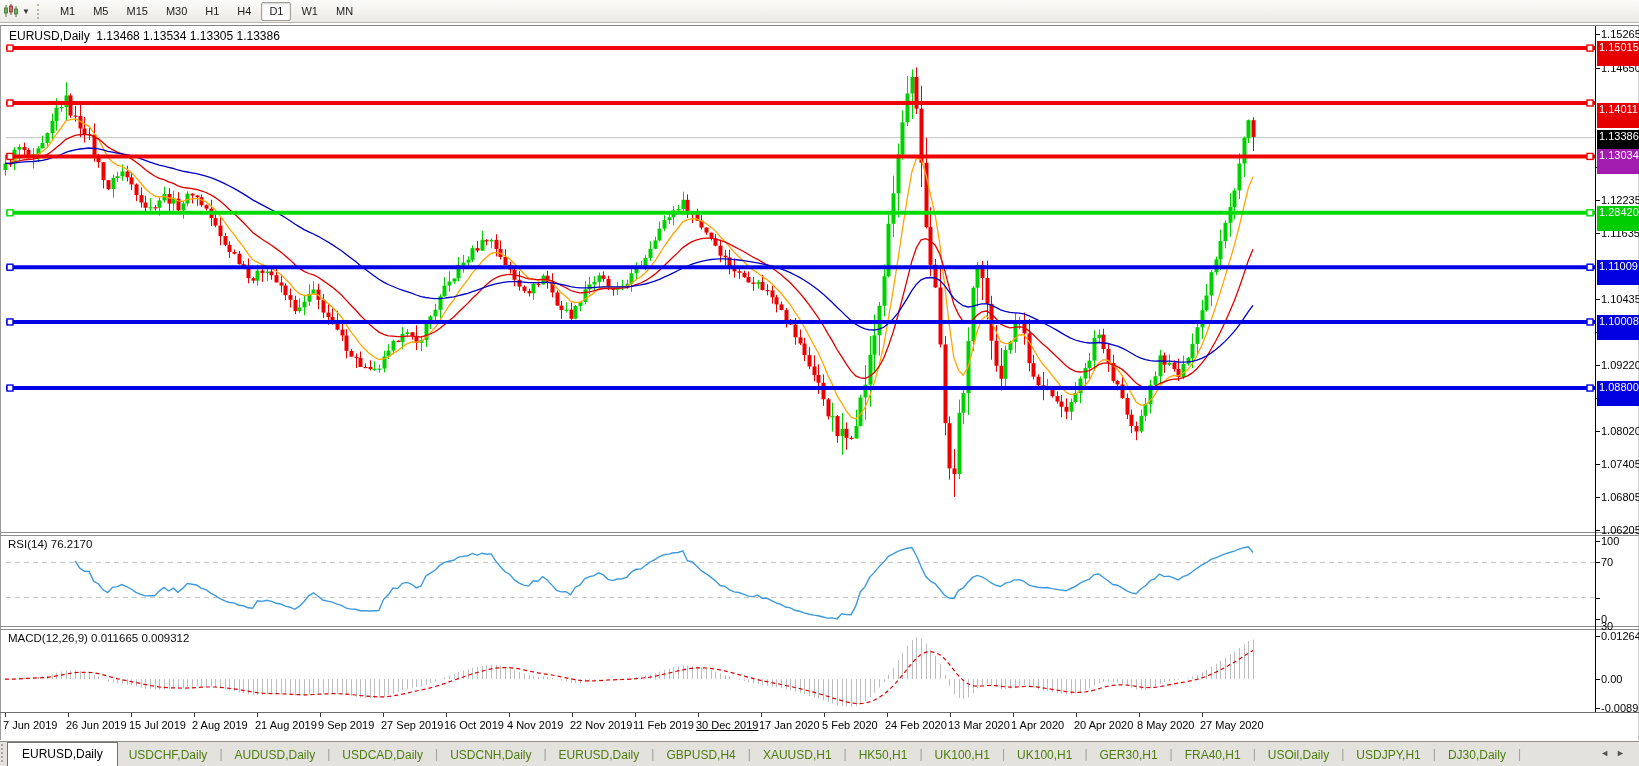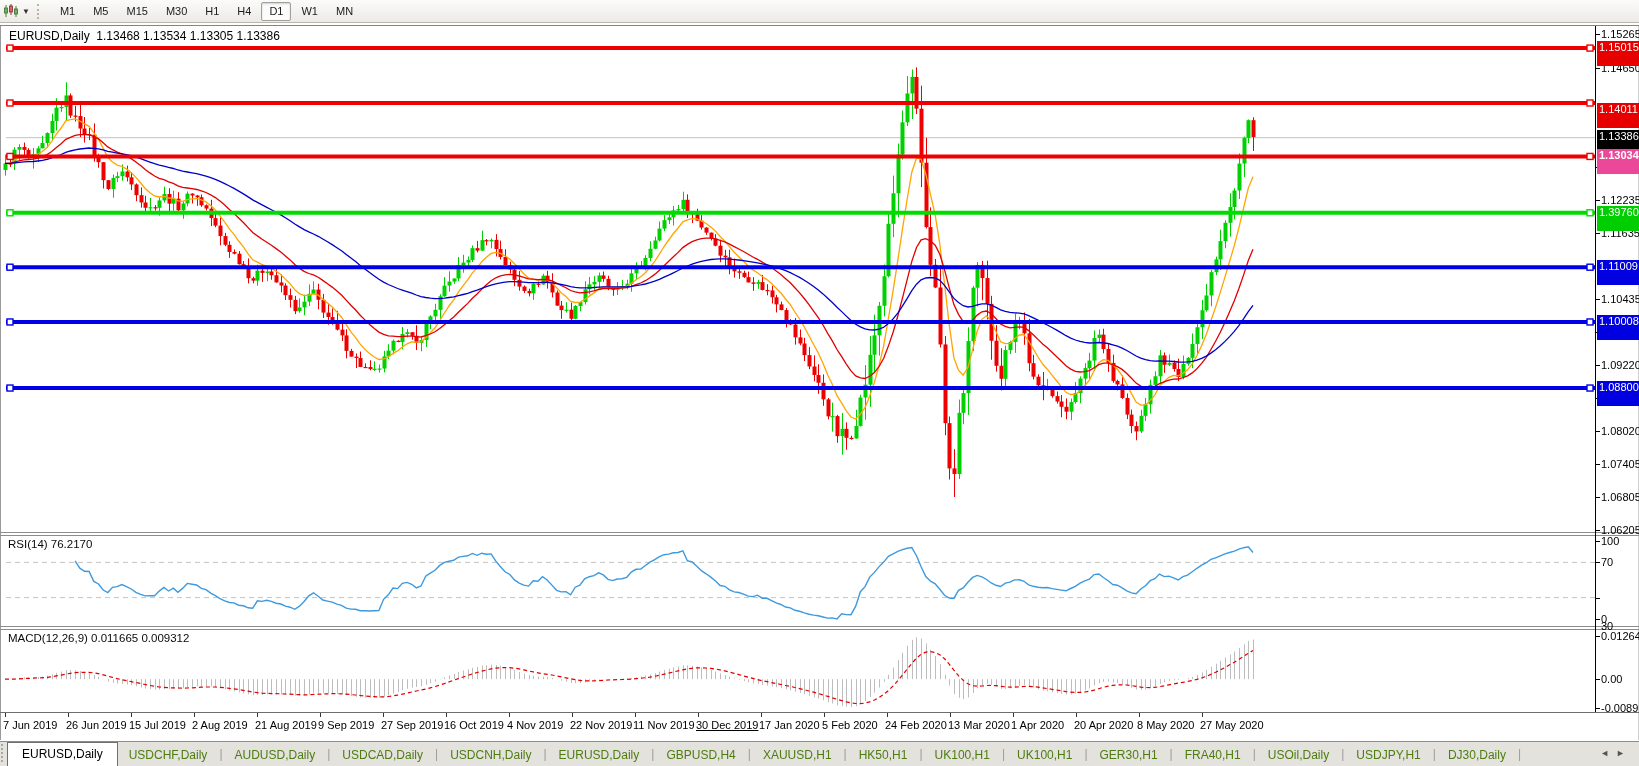--- a/index.html
+++ b/index.html
@@ -965,22 +965,22 @@
     <div class="tick" style="top: 326.248px;">1.09820</div>
     <div class="tick" style="top: 359.068px;">1.09220</div>
     <div class="tick" style="top: 391.888px;">1.08620</div>
     <div class="tick" style="top: 424.708px;">1.08020</div>
     <div class="tick" style="top: 458.348px;">1.07405</div>
     <div class="tick" style="top: 491.168px;">1.06805</div>
     <div class="tick" style="top: 523.988px;">1.06205</div>
     <div class="badge" style="top: 41.0812px; background: rgb(230, 0, 0);">1.15015</div>
     <div class="badge" style="top: 96px; background: rgb(230, 0, 0); margin-top: 7px;">1.14011</div>
     <div class="badge" style="top: 130.187px; background: rgb(0, 0, 0);">1.13386</div>
-    <div class="badge" style="top: 149.442px; background: #ec4899; font-weight: bold;">1.13034</div>
-    <div class="badge" style="top: 205.783px; background: rgb(0, 206, 0);">1.39760</div>
+    <div class="badge" style="top: 149.442px; background: #a21caf;">1.13034</div>
+    <div class="badge" style="top: 205.783px; background: rgb(0, 206, 0);">1.28420</div>
     <div class="badge" style="top: 260.209px; background: rgb(0, 0, 224);">1.11009</div>
     <div class="badge" style="top: 314.964px; background: rgb(0, 0, 224);">1.10008</div>
     <div class="badge" style="top: 381.042px; background: rgb(0, 0, 224);">1.08800</div>
     <div class="tick" style="top: 535px;">100</div>
     <div class="tick" style="top: 556.4px;">70</div>
     <div class="tick" style="top: 600px; margin-top: 20px;">30</div>
     <div class="tick" style="top: 613px;">0</div>
     <div class="tick" style="top: 630px;">0.012645</div>
     <div class="tick" style="top: 673.2px;">0.00</div>
     <div class="tick" style="top: 702px;">-0.00891</div>
@@ -989,21 +989,21 @@
     <div class="dlabel" style="left: 3px;">7 Jun 2019</div>
     <div class="dlabel" style="left: 66px;">26 Jun 2019</div>
     <div class="dlabel" style="left: 129px;">15 Jul 2019</div>
     <div class="dlabel" style="left: 192px;">2 Aug 2019</div>
     <div class="dlabel" style="left: 255px;">21 Aug 2019</div>
     <div class="dlabel" style="left: 318px;">9 Sep 2019</div>
     <div class="dlabel" style="left: 381px;">27 Sep 2019</div>
     <div class="dlabel" style="left: 444px;">16 Oct 2019</div>
     <div class="dlabel" style="left: 507px;">4 Nov 2019</div>
     <div class="dlabel" style="left: 570px;">22 Nov 2019</div>
-    <div class="dlabel" style="left: 633px;">11 Nov 2019</div>
+    <div class="dlabel" style="left: 633px;">11 Feb 2019</div>
     <div class="dlabel" style="left: 696px; text-decoration: underline;">30 Dec 2019</div>
     <div class="dlabel" style="left: 759px;">17 Jan 2020</div>
     <div class="dlabel" style="left: 822px;">5 Feb 2020</div>
     <div class="dlabel" style="left: 885px;">24 Feb 2020</div>
     <div class="dlabel" style="left: 948px;">13 Mar 2020</div>
     <div class="dlabel" style="left: 1011px;">1 Apr 2020</div>
     <div class="dlabel" style="left: 1074px;">20 Apr 2020</div>
     <div class="dlabel" style="left: 1137px;">8 May 2020</div>
     <div class="dlabel" style="left: 1200px;">27 May 2020</div>
   </div>

